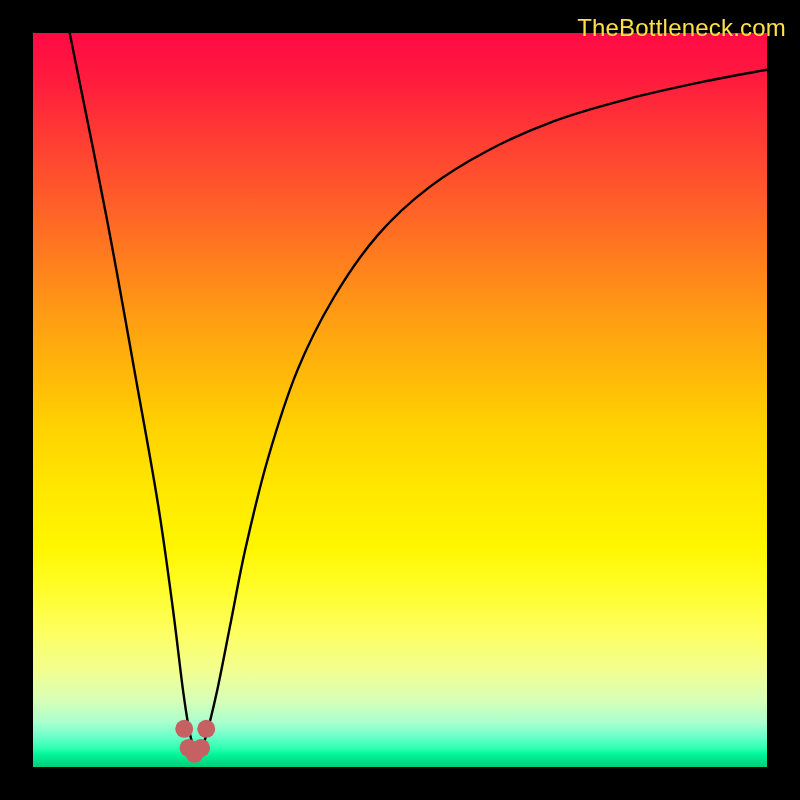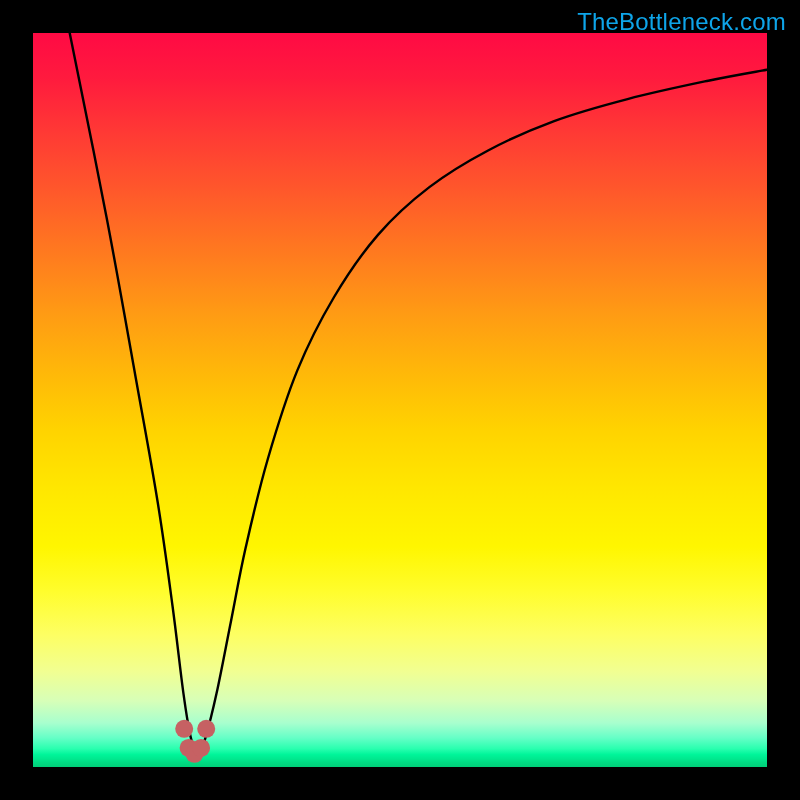--- a/index.html
+++ b/index.html
@@ -12,23 +12,23 @@
     font-family: Arial, Helvetica, sans-serif;
   }
   .frame {
     width: 800px;
     height: 800px;
     position: relative;
     background: #000;
   }
   .watermark {
     position: absolute;
-    top: 8px;
+    top: 14px;
     right: 14px;
-    color: #0ea5e9;
+    color: #fde047;
     font-size: 24px;
     font-weight: 400;
     letter-spacing: 0.2px;
     z-index: 5;
   }
   .plot {
     position: absolute;
     left: 33px;
     top: 33px;
     width: 734px;

